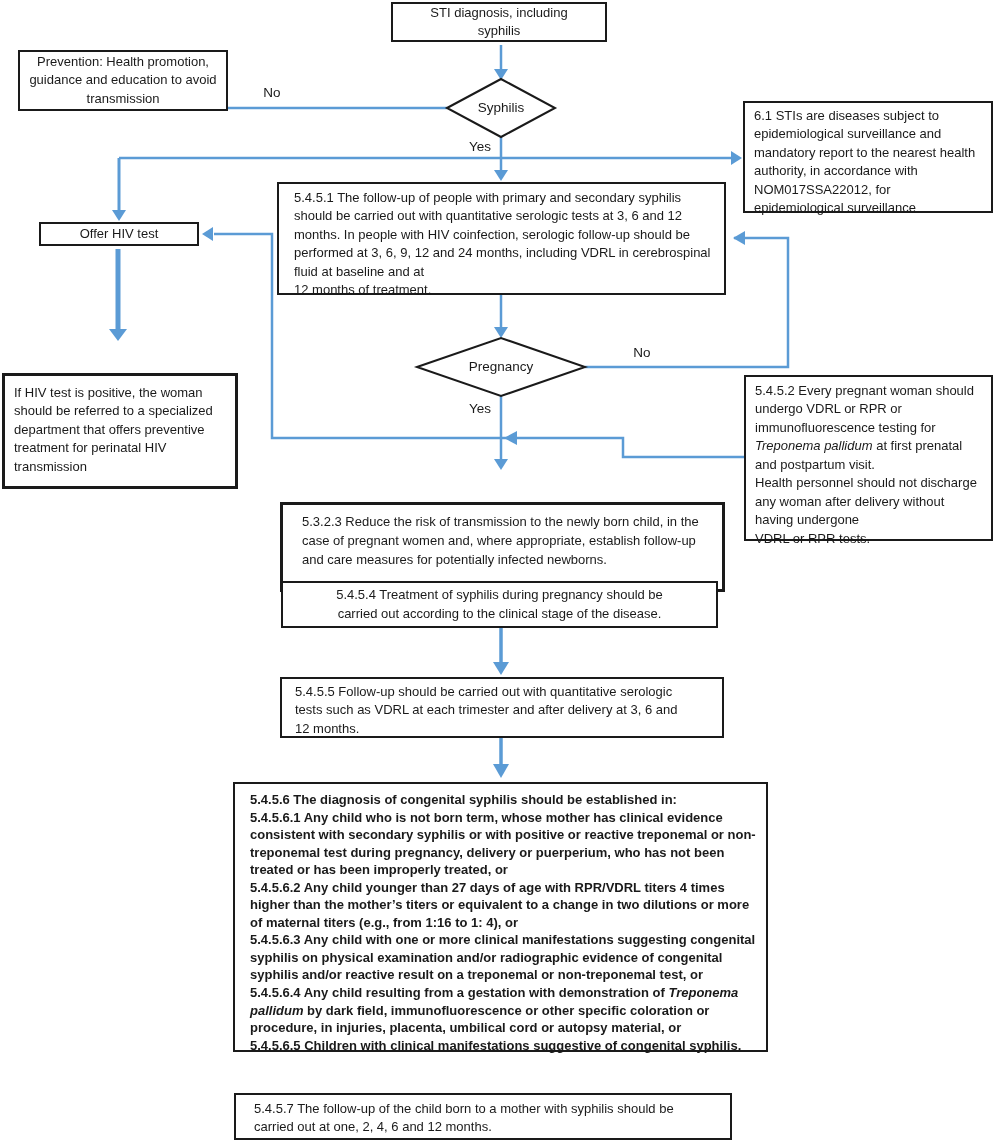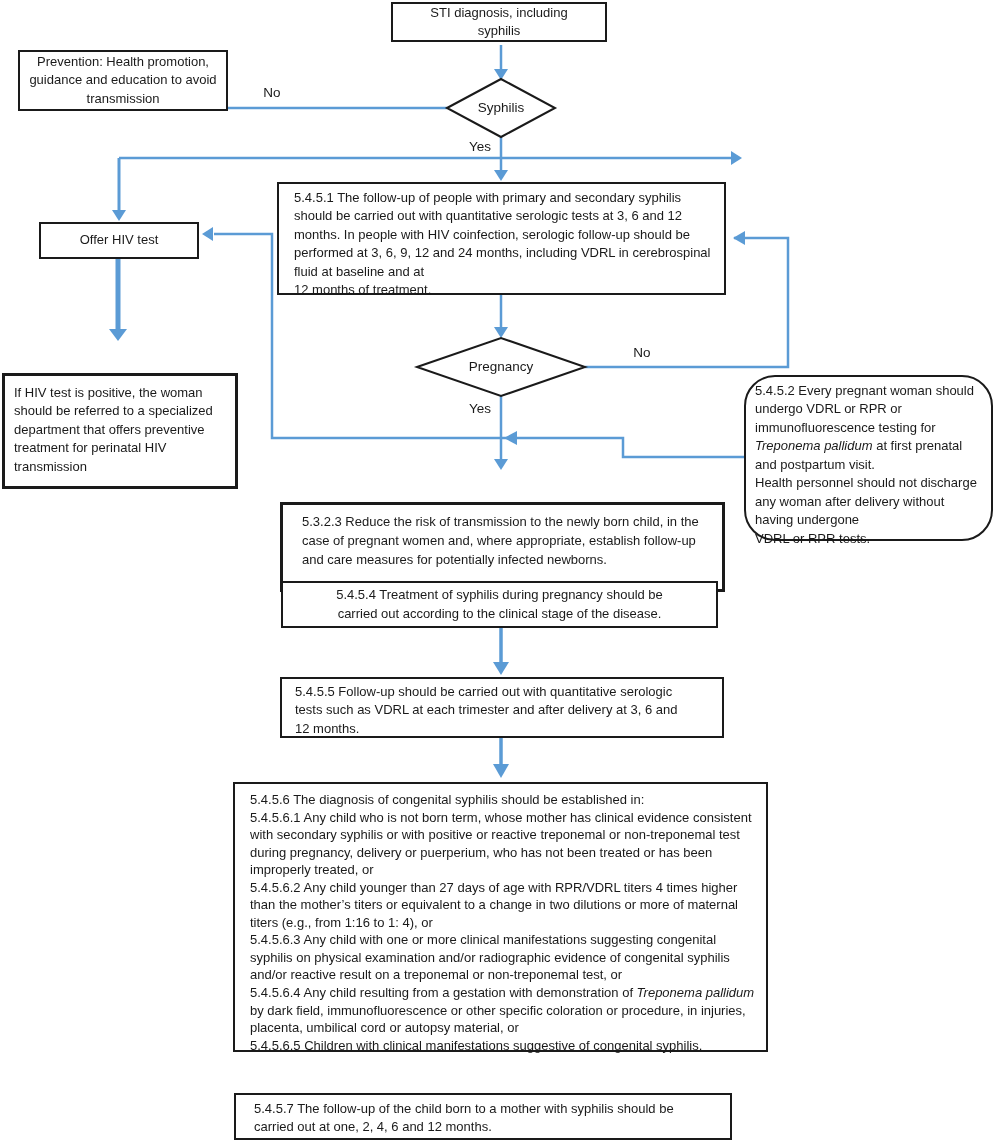--- a/index.html
+++ b/index.html
@@ -94,50 +94,53 @@
   <div class="edge-label" style="left:455px;top:401px;width:50px;">Yes</div>
 
   <div class="node center" style="left:18px;top:7px;width:210px;height:61px;padding:0 9px;margin-top:43px;">
     <p>Prevention: Health promotion, guidance and education to avoid transmission</p>
   </div>
 
   <div class="node center" style="left:391px;top:2px;width:216px;height:40px;padding:0 30px;">
     <p>STI diagnosis, including syphilis</p>
   </div>
 
+  <div class="node" style="left:743px;top:101px;width:250px;height:112px;padding:4px 13px 0 9px;">
+    <p>6.1 STIs are diseases subject to epidemiological surveillance and mandatory report to the nearest health authority, in accordance with NOM017SSA22012, for epidemiological surveillance</p>
+  </div>
 
   <div class="node" style="left:277px;top:182px;width:449px;height:113px;padding:5px 6px 0 15px;">
     <p><span>5.4.5.1 The follow-up of people with primary and secondary syphilis should be carried out with quantitative serologic tests at 3, 6 and 12 months. In people with HIV coinfection, serologic follow-up should be performed at 3, 6, 9, 12 and 24 months, including VDRL in cerebrospinal fluid at baseline and at</span><br><span>12 months of treatment.</span></p>
   </div>
 
-  <div class="node center" style="left:39px;top:222px;width:160px;height:37px;">
+  <div class="node center" style="left:39px;top:222px;width:160px;height:24px;">
     <p>Offer HIV test</p>
   </div>
 
   <div class="node thick" style="left:2px;top:342px;width:236px;height:116px;padding:8px 4px 0 9px;">
     <p>If HIV test is positive, the woman should be referred to a specialized department that offers preventive treatment for perinatal HIV transmission</p>
   </div>
 
-  <div class="node" style="left:744px;top:375px;width:249px;height:166px;padding:5px 5px 0 9px;border-radius:31px;">
+  <div class="node" style="left:744px;top:375px;width:249px;height:166px;padding:5px 5px 0 9px;">
     <p><span>5.4.5.2 Every pregnant woman should undergo VDRL or RPR or immunofluorescence testing for </span><i>Treponema pallidum</i><span> at first prenatal and postpartum visit.</span><br><span>Health personnel should not discharge any woman after delivery without having undergone</span><br><span>VDRL or RPR tests.</span></p>
   </div>
 
   <div class="node thick" style="left:280px;top:471px;width:445px;height:90px;padding:8px 10px 0 19px;line-height:1.45;">
     <p>5.3.2.3 Reduce the risk of transmission to the newly born child, in the case of pregnant women and, where appropriate, establish follow-up and care measures for potentially infected newborns.</p>
   </div>
 
   <div class="node center" style="left:281px;top:581px;width:437px;height:47px;padding:8px 42px;">
     <p>5.4.5.4 Treatment of syphilis during pregnancy should be carried out according to the clinical stage of the disease.</p>
   </div>
 
   <div class="node" style="left:280px;top:677px;width:444px;height:61px;padding:4px 30px 0 13px;">
     <p>5.4.5.5 Follow-up should be carried out with quantitative serologic tests such as VDRL at each trimester and after delivery at 3, 6 and 12 months.</p>
   </div>
 
-  <div class="node" style="left:233px;top:782px;width:535px;height:270px;padding:7px 10px 0 15px;line-height:1.35;">
+  <div class="node" style="left:233px;top:782px;width:535px;height:270px;padding:7px 10px 0 15px;line-height:1.35;font-weight:bold;">
     <p>5.4.5.6 The diagnosis of congenital syphilis should be established in:</p>
     <p>5.4.5.6.1 Any child who is not born term, whose mother has clinical evidence consistent with secondary syphilis or with positive or reactive treponemal or non-treponemal test during pregnancy, delivery or puerperium, who has not been treated or has been improperly treated, or</p>
     <p>5.4.5.6.2 Any child younger than 27 days of age with RPR/VDRL titers 4 times higher than the mother’s titers or equivalent to a change in two dilutions or more of maternal titers (e.g., from 1:16 to 1: 4), or</p>
     <p>5.4.5.6.3 Any child with one or more clinical manifestations suggesting congenital syphilis on physical examination and/or radiographic evidence of congenital syphilis and/or reactive result on a treponemal or non-treponemal test, or</p>
     <p><span>5.4.5.6.4 Any child resulting from a gestation with demonstration of </span><i>Treponema pallidum</i><span> by dark field, immunofluorescence or other specific coloration or procedure, in injuries, placenta, umbilical cord or autopsy material, or</span></p>
     <p>5.4.5.6.5 Children with clinical manifestations suggestive of congenital syphilis.</p>
   </div>
 
   <div class="node" style="left:234px;top:1093px;width:498px;height:47px;padding:5px 20px 0 18px;">
     <p>5.4.5.7 The follow-up of the child born to a mother with syphilis should be carried out at one, 2, 4, 6 and 12 months.</p>

